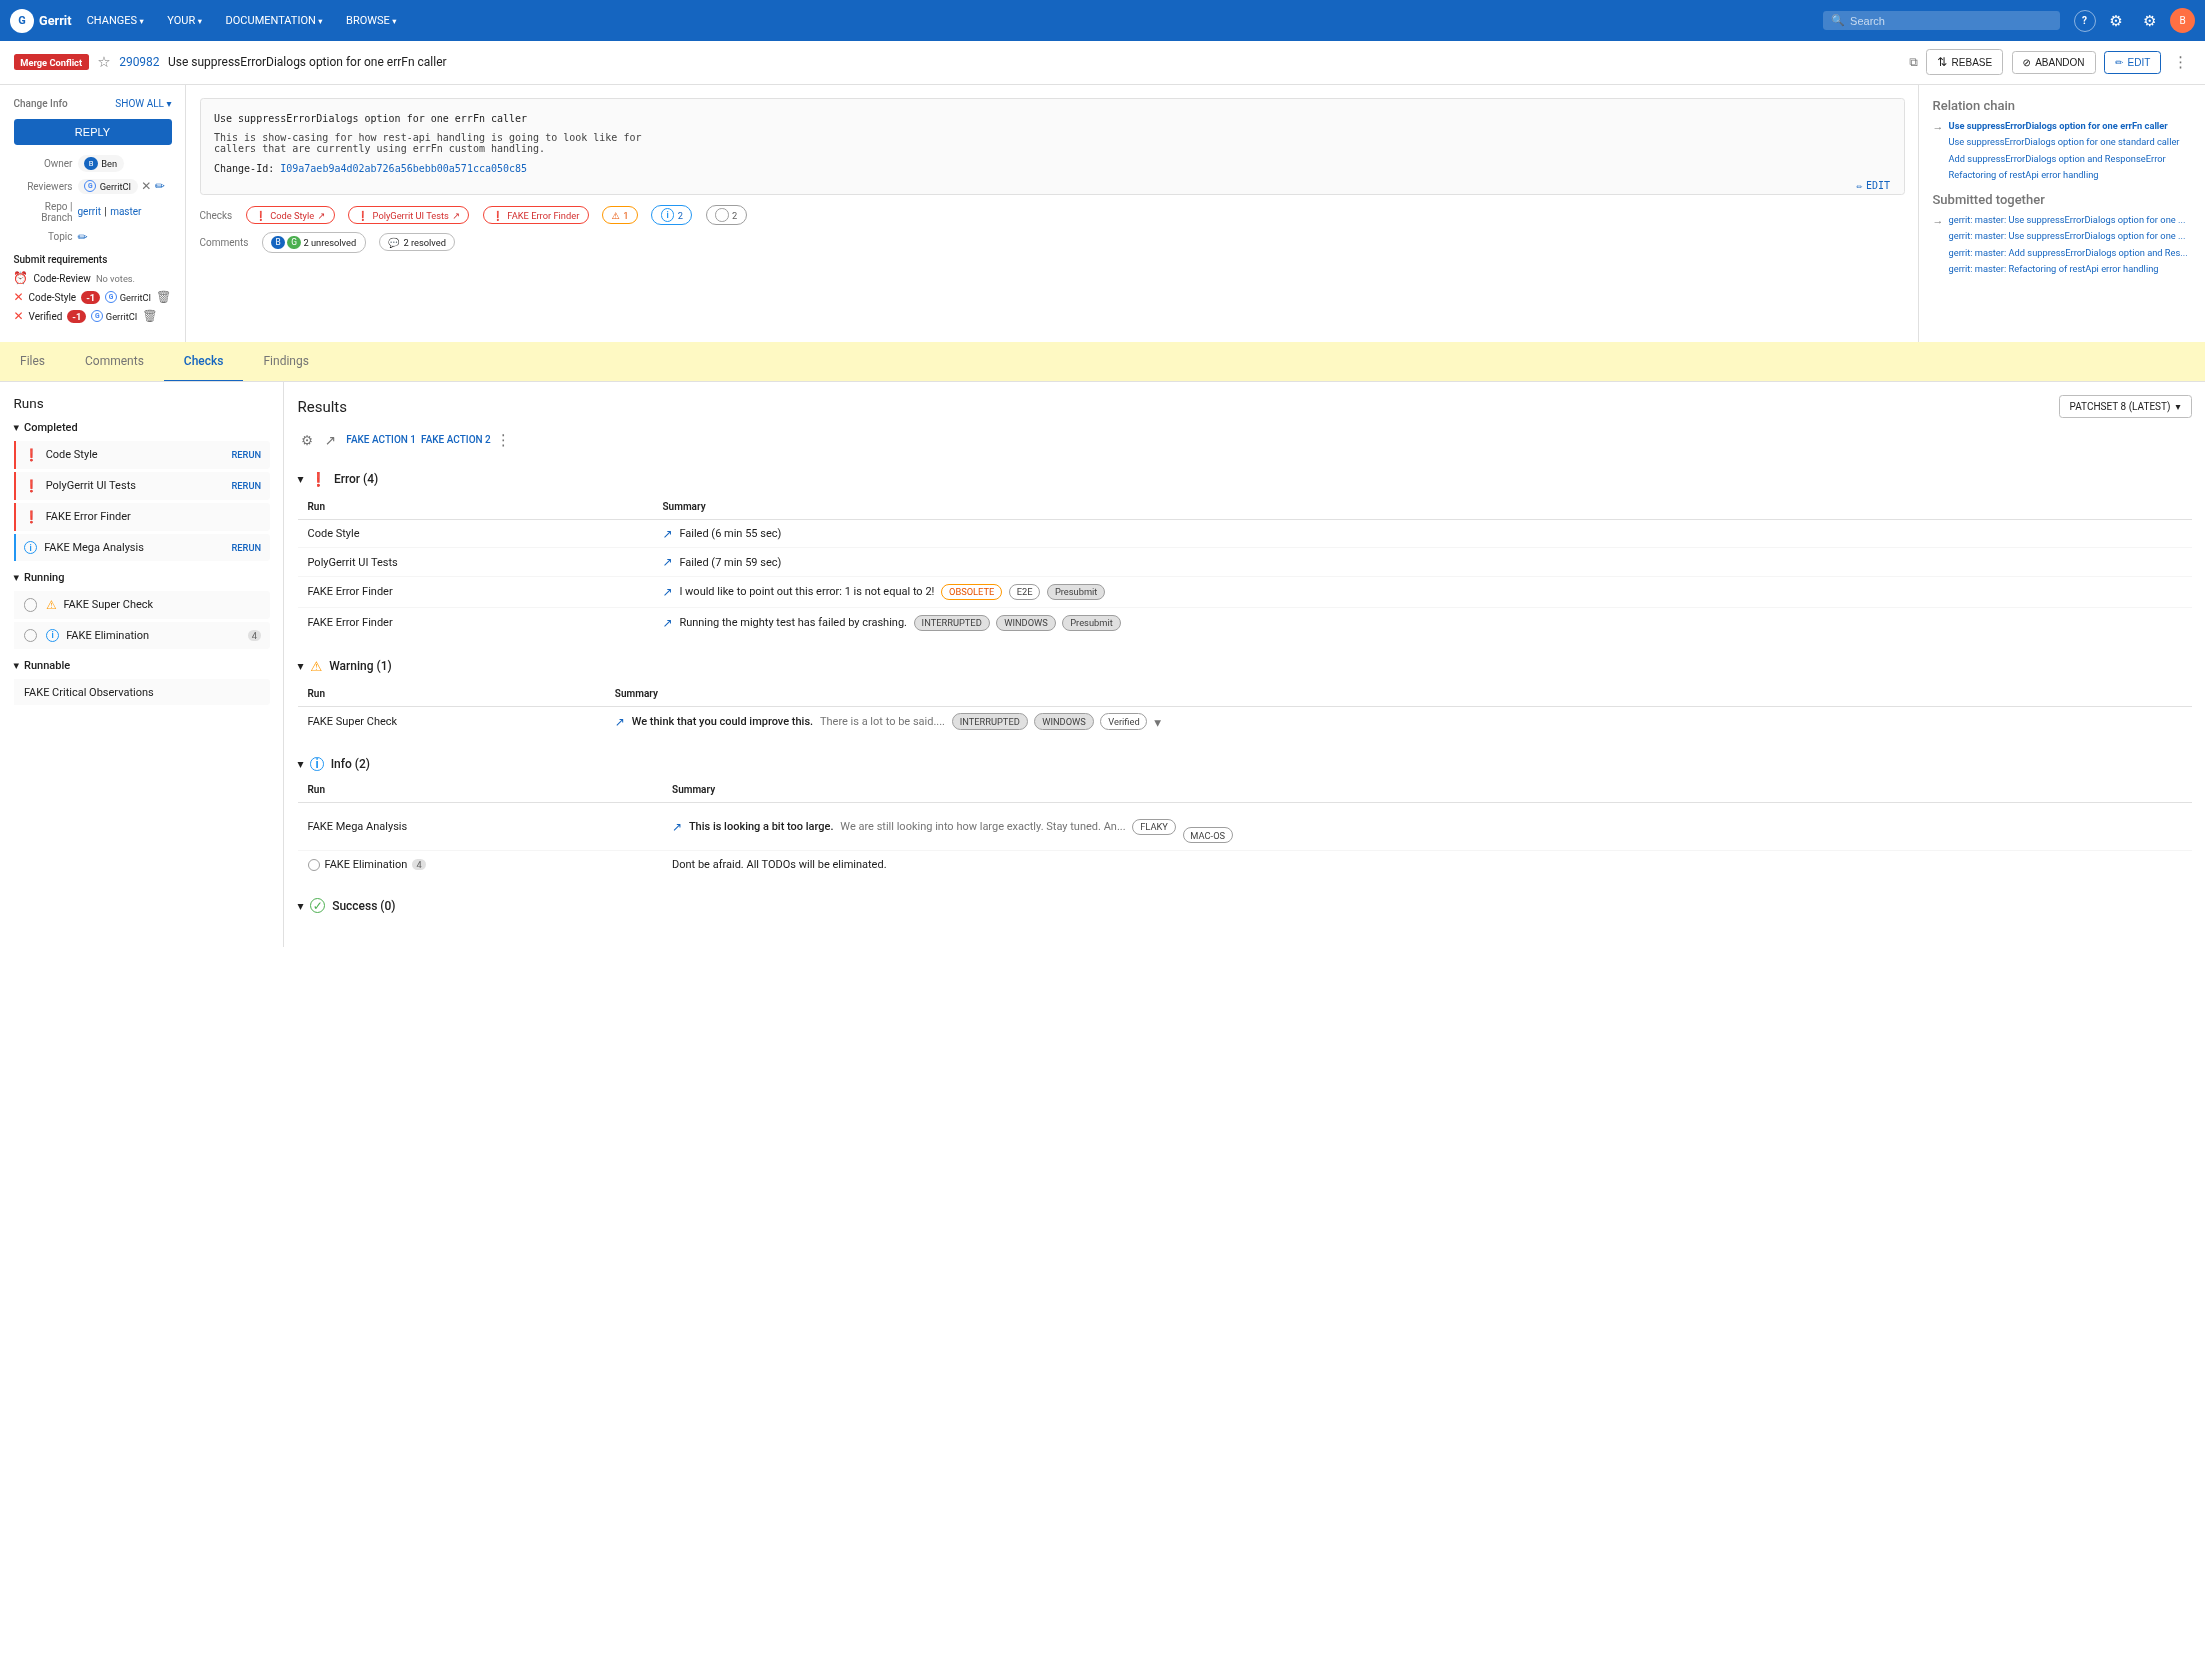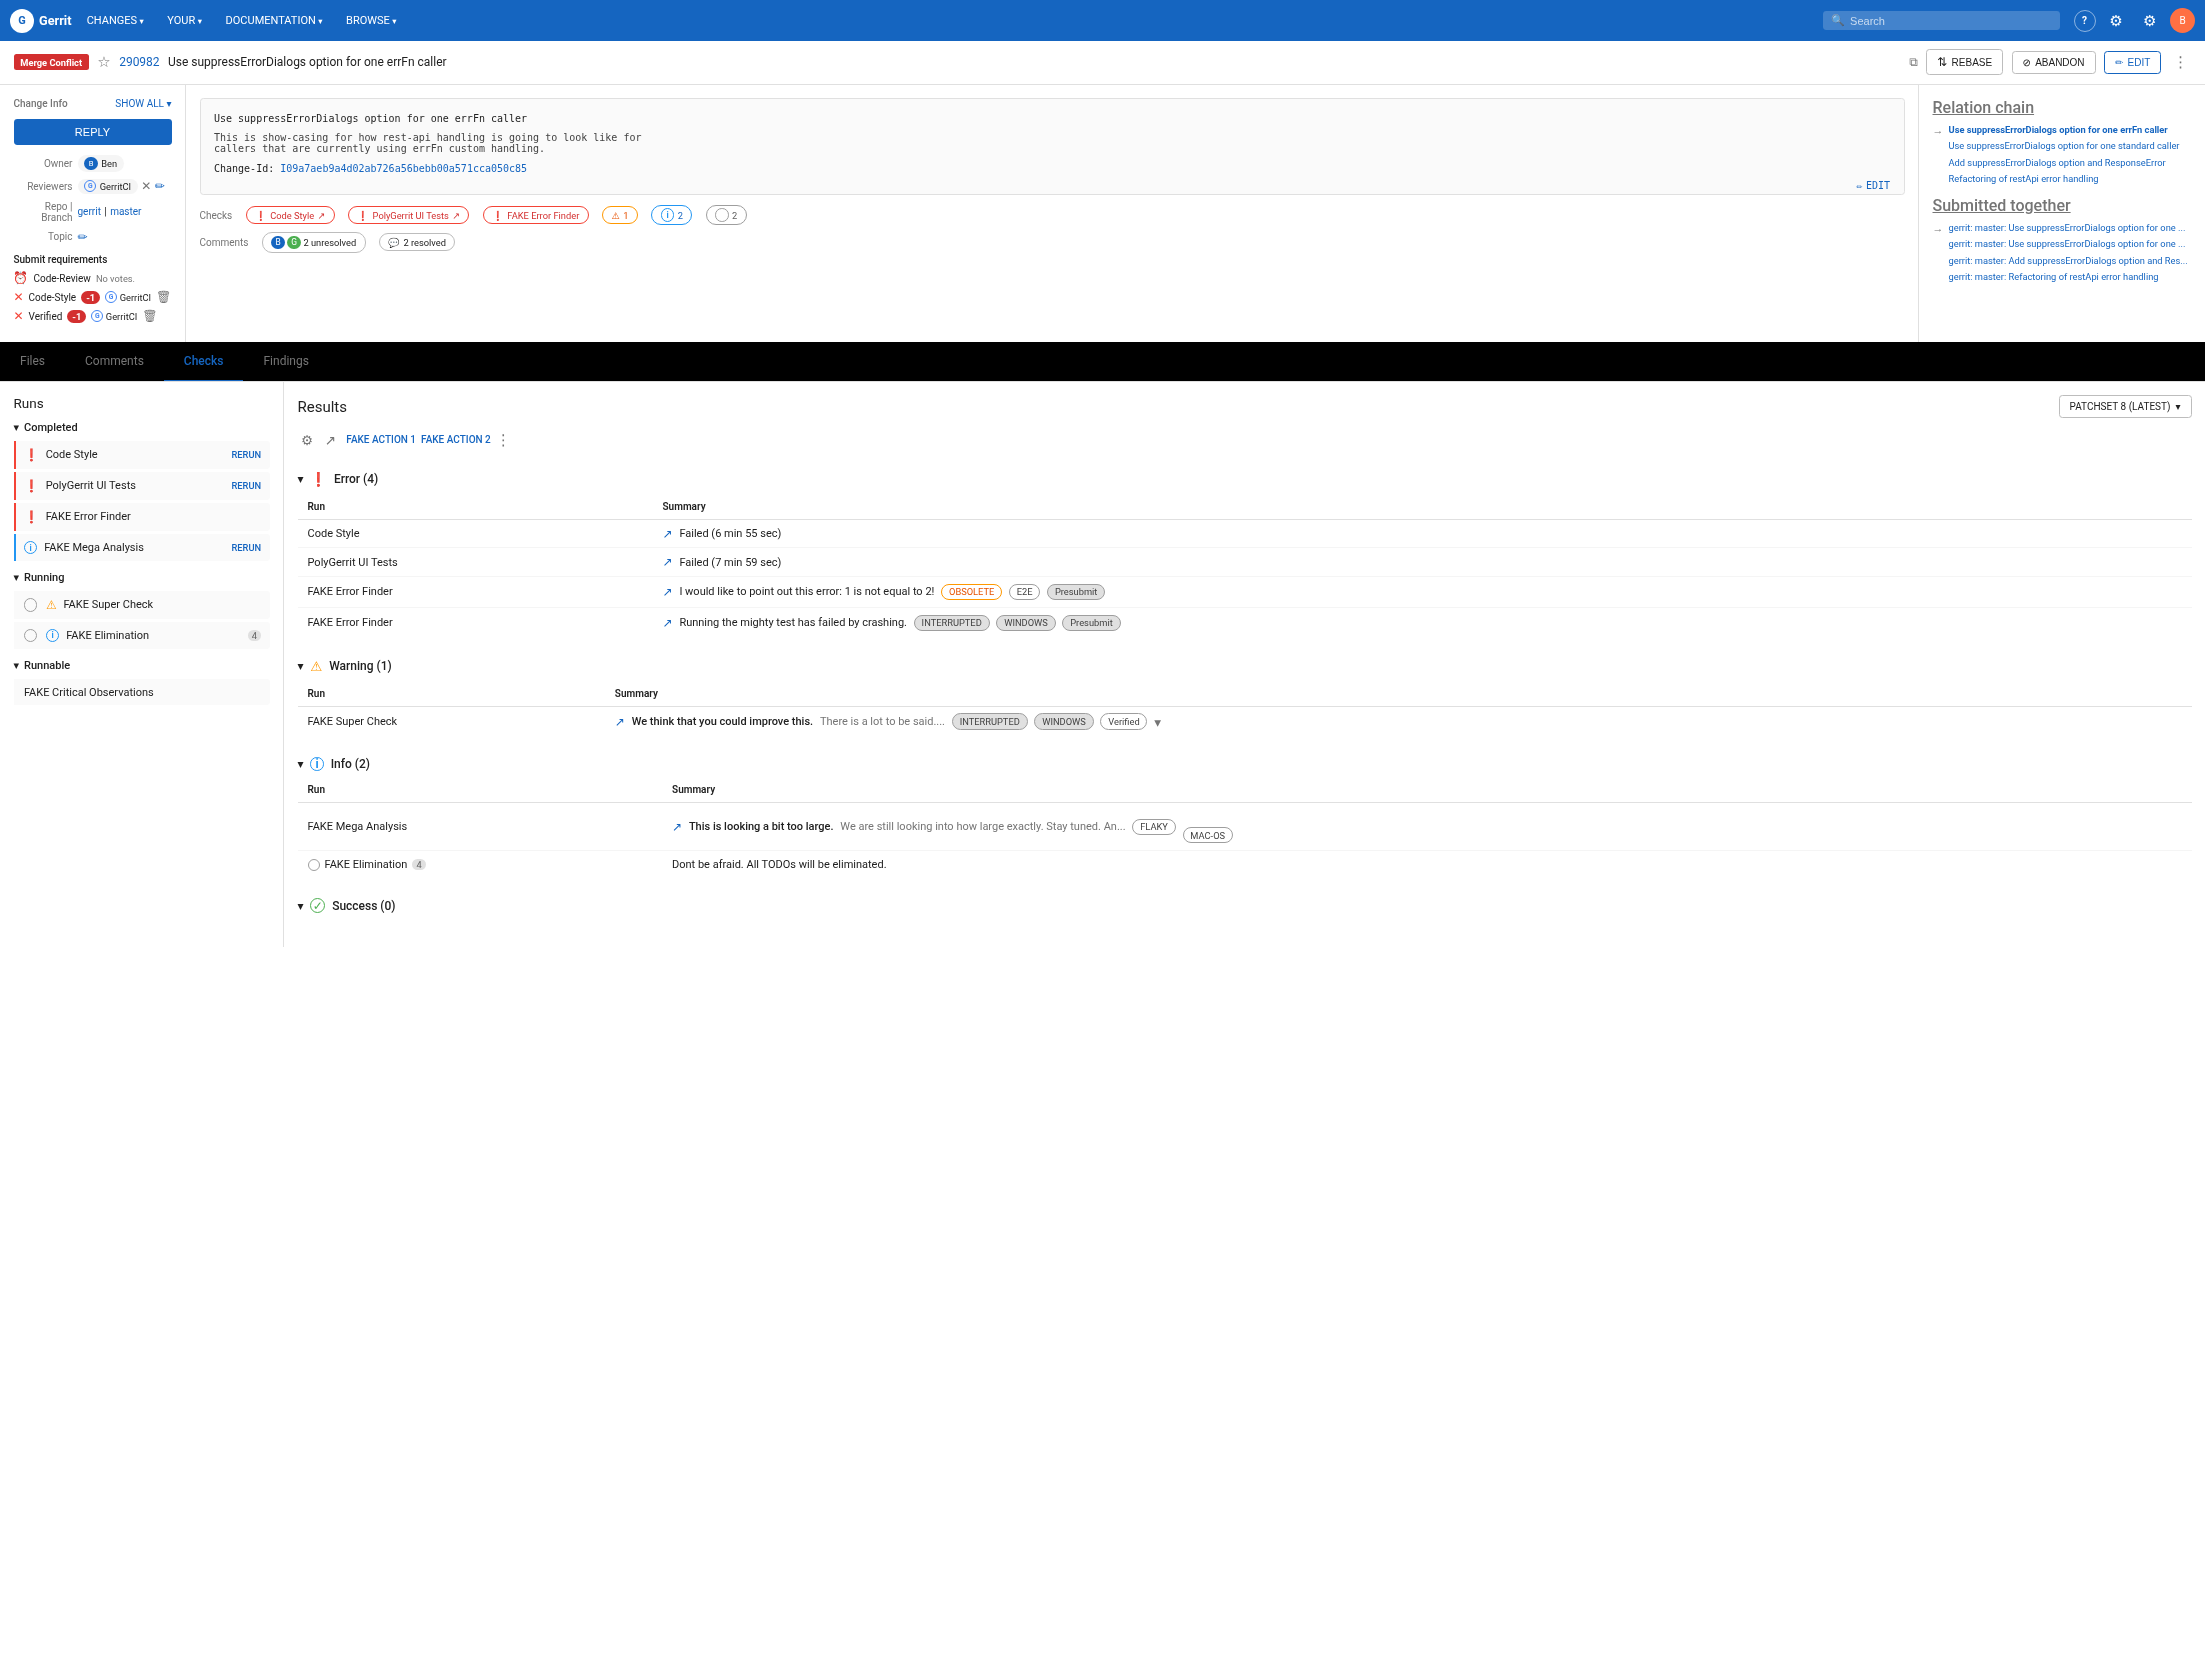--- a/index.html
+++ b/index.html
@@ -65,29 +65,29 @@
     .check-chip.error { border-color: #f44336; color: #d32f2f; }
     .check-chip.warning { border-color: #ff9800; color: #e65100; }
     .check-chip.info { border-color: #2196f3; color: #1565c0; }
     .check-chip.neutral { border-color: #9e9e9e; color: #616161; }
     .comment-chip { display: flex; align-items: center; gap: 3.4px; border: 0.8px solid #bdbdbd; border-radius: 10px; padding: 2.5px 8.4px; cursor: pointer; font-size: 9.3px; }
     .chip-num { width: 13.5px; height: 13.5px; border-radius: 50%; display: flex; align-items: center; justify-content: center; font-size: 8.4px; color: #fff; }
     .chip-num.blue { background: #1565c0; }
 
     
     .right-panel { width: 287px; min-width: 253px; padding: 13.5px; border-left: 0.8px solid #e0e0e0; }
-    .relation-title { font-size: 16px; color: #757575; margin-bottom: 6.8px; font-weight: 500; text-decoration: underline; }
+    .relation-title { font-size: 13px; color: #757575; margin-bottom: 6.8px; font-weight: 500; }
     .relation-item { display: flex; align-items: flex-start; gap: 5px; margin-bottom: 3.4px; }
     .arrow { color: #757575; }
     .relation-link { color: #1565c0; font-size: 9.3px; text-decoration: none; cursor: pointer; }
     .relation-link.bold { font-weight: bold; }
     .submitted-together { margin-top: 10px; }
 
     
-    .tabs-bar { display: flex; border-bottom: 0.8px solid #e0e0e0; background: #000000; }
+    .tabs-bar { display: flex; border-bottom: 0.8px solid #e0e0e0; background: #fef9c3; }
     .tab { padding: 12px 20px; cursor: pointer; font-size: 12px; color: #757575; border-bottom: 1.7px solid transparent; }
     .tab.active { color: #1565c0; border-bottom: 1.7px solid #1565c0; font-weight: 500; }
 
     
     .checks-content { display: flex; gap: 0; min-height: 422px; }
     .runs-panel { width: 284px; min-width: 237px; padding: 13.5px; border-right: 0.8px solid #e0e0e0; }
     .runs-title { font-size: 13.5px; font-weight: 400; margin-bottom: 10px; }
     .section-header { display: flex; align-items: center; gap: 5px; font-size: 11px; font-weight: 500; margin-bottom: 6.8px; cursor: pointer; }
     .run-item { display: flex; align-items: center; gap: 6.8px; padding: 6.8px 8.4px; margin-bottom: 3.4px; border-left: 2.5px solid transparent; background: #fafafa; border-radius: 0 3.4px 3.4px 0; }
     .run-item.error-left { border-left-color: #f44336; }

